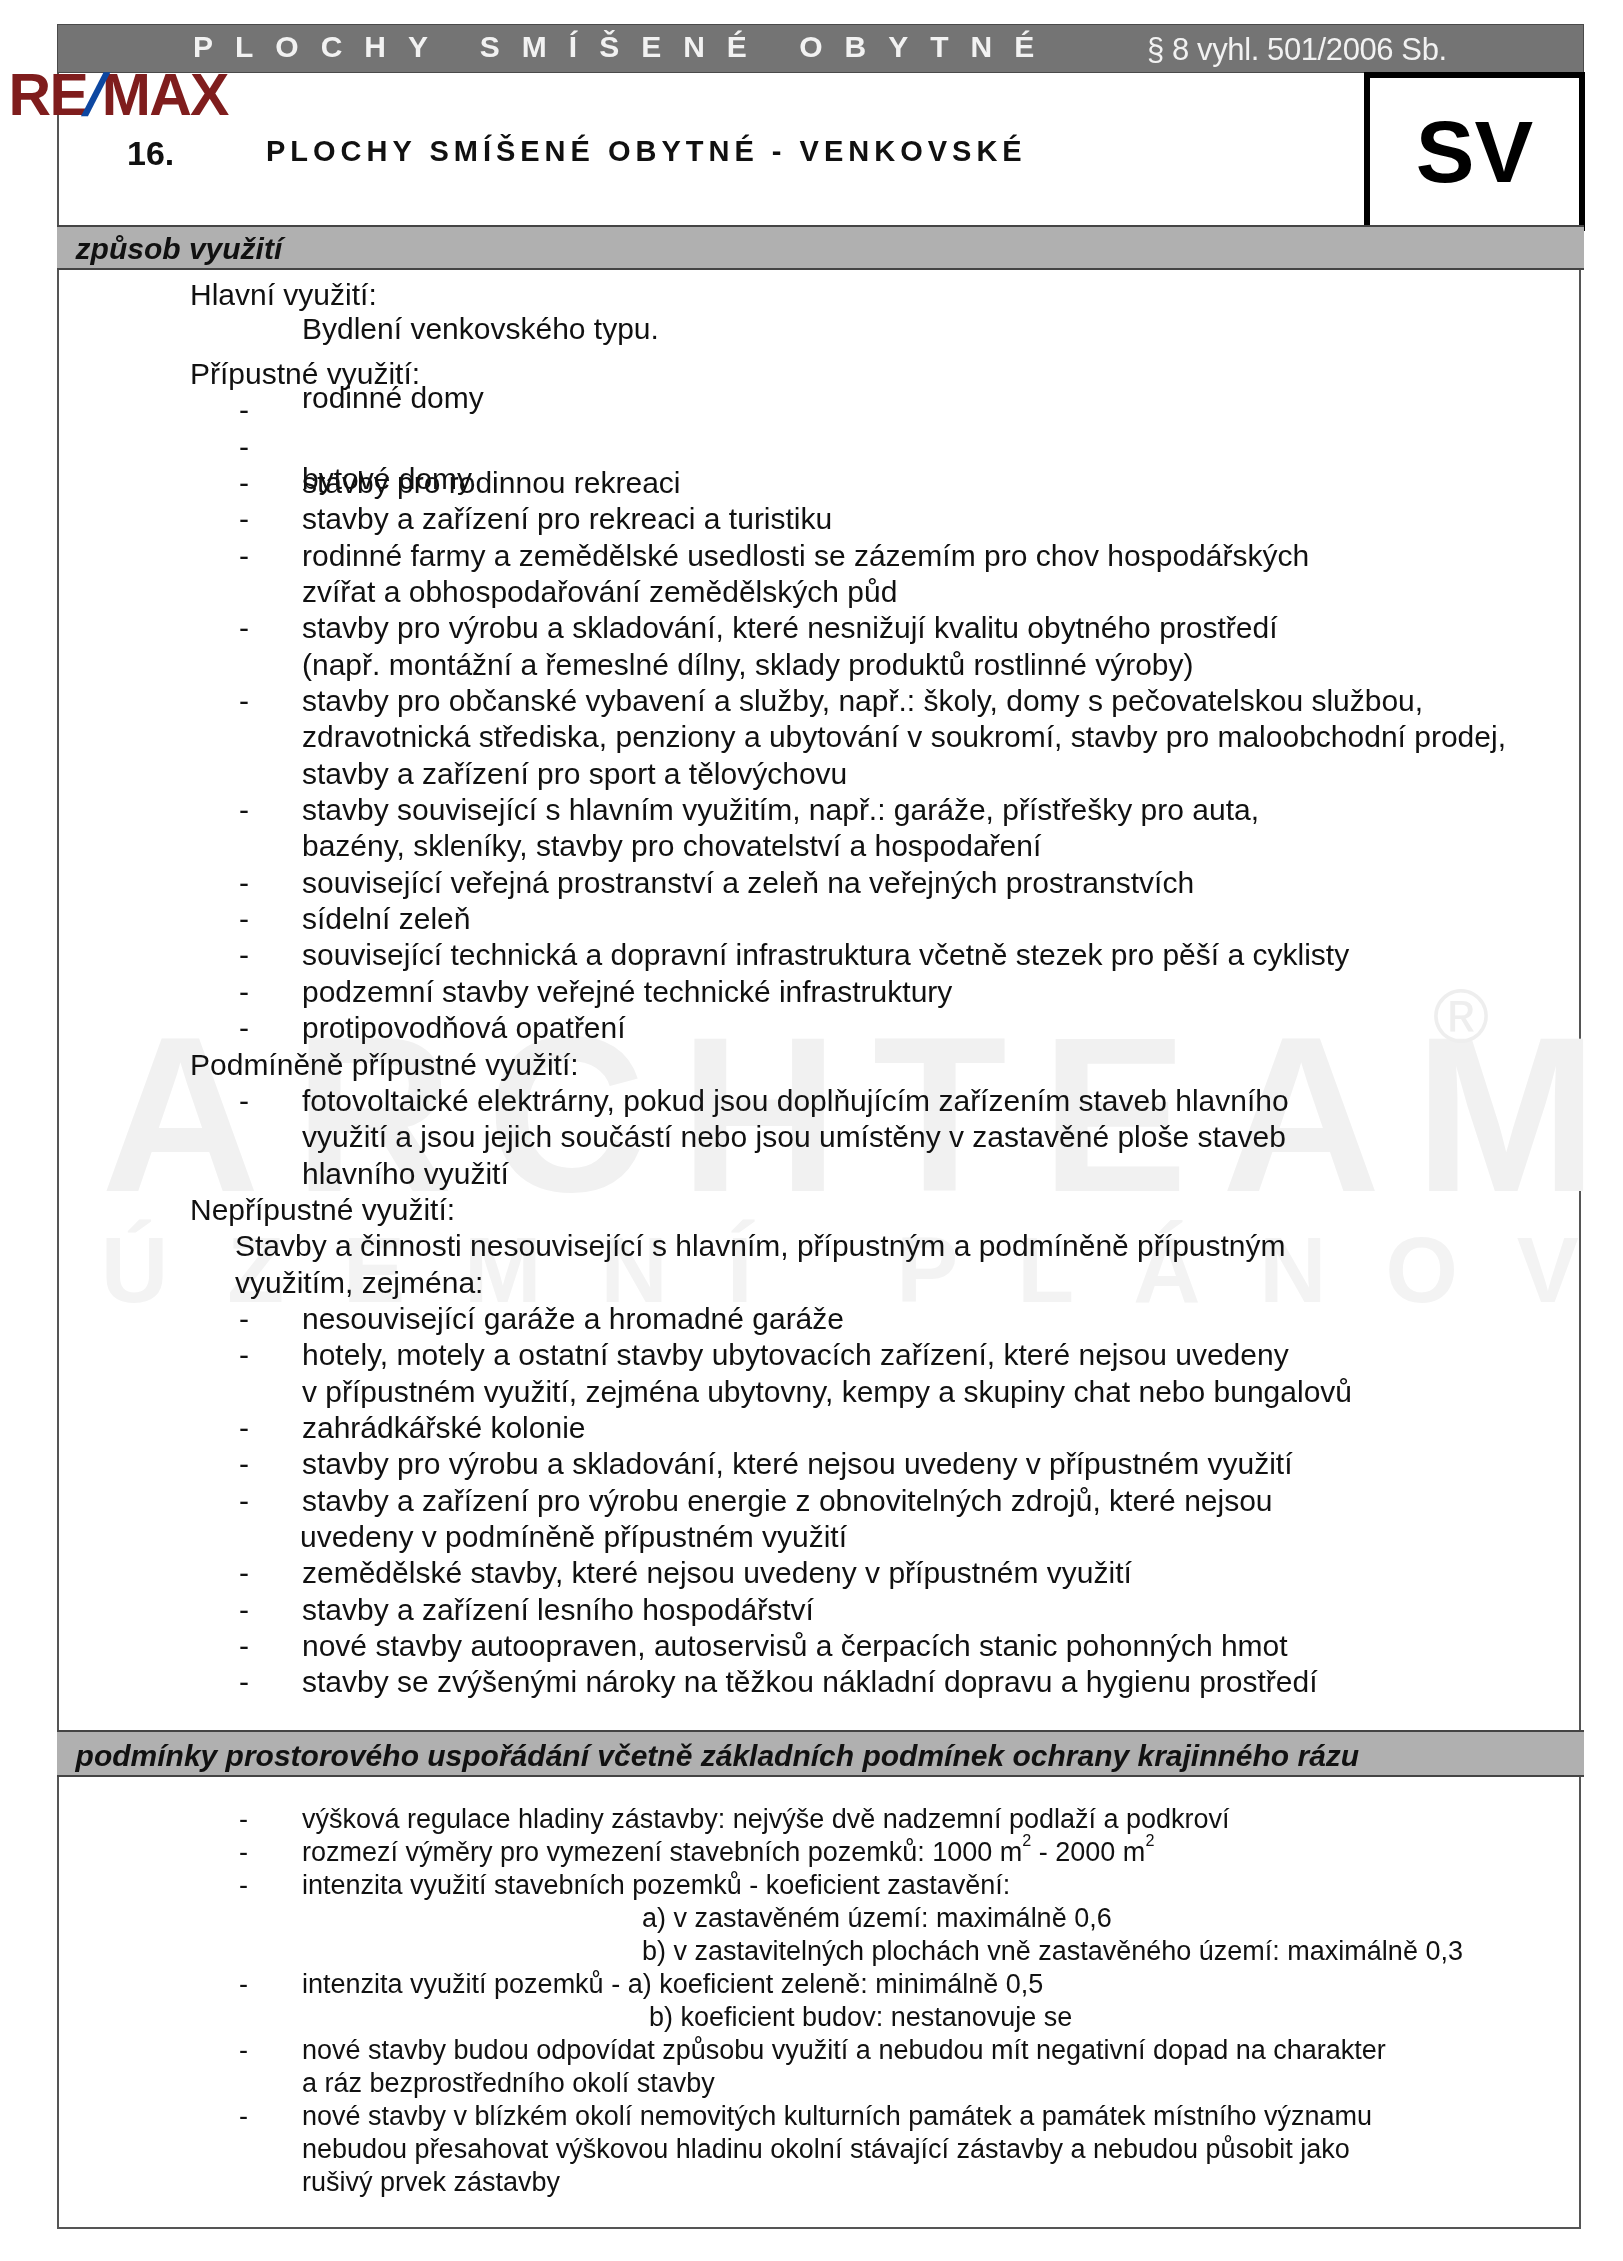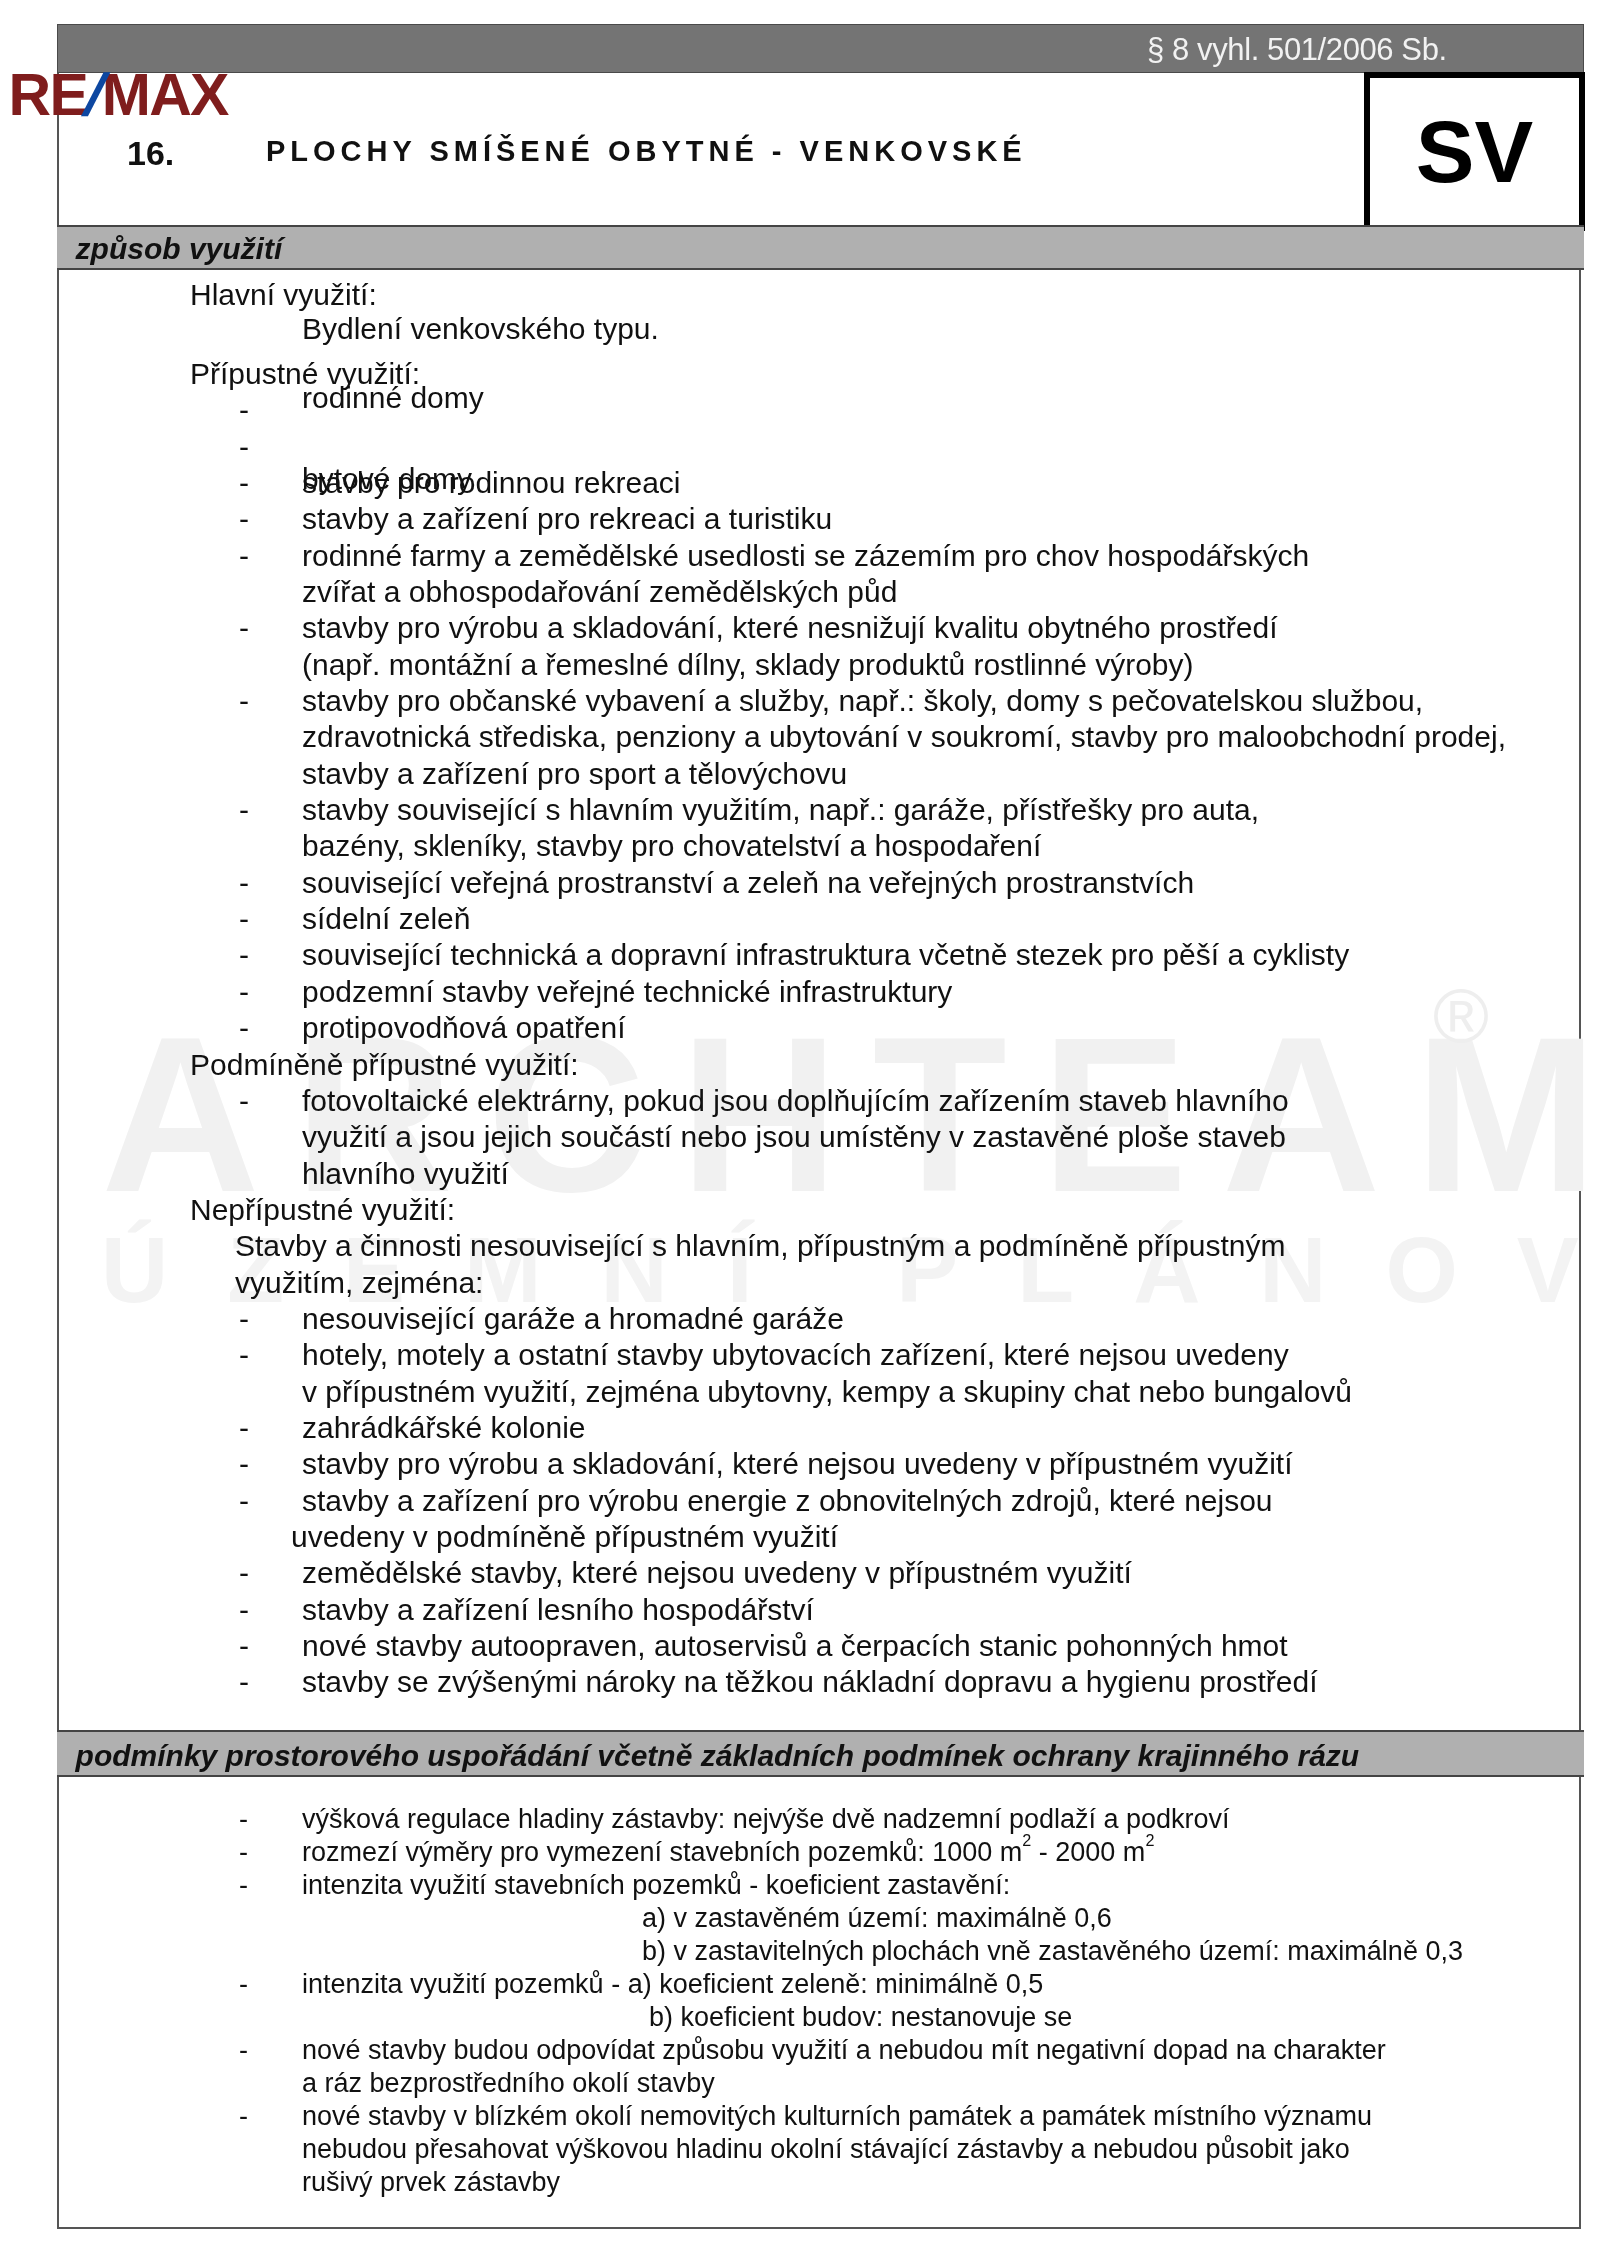--- a/index.html
+++ b/index.html
@@ -38,20 +38,21 @@
   .dash { position:absolute; font-size:30px; line-height:36px; }
   .small .line, .small .dash { font-size:27px; line-height:33px; }
   sup { font-size:0.6em; vertical-align:0.9em; line-height:0; }
 </style>
 </head>
 <body>
 
 <div class="frame"></div>
 
 <div class="topbar">
+  <span class="spaced">PLOCHY SMÍŠENÉ OBYTNÉ</span>
   <span class="law">§ 8 vyhl. 501/2006 Sb.</span>
 </div>
 
 <div class="logo">
   <span class="red">RE</span><span class="slash">/</span><span class="red">MAX</span>
 </div>
 
 <div class="title-num">16.</div>
 <div class="title-text">PLOCHY SMÍŠENÉ OBYTNÉ - VENKOVSKÉ</div>
 <div class="code-box">
@@ -112,21 +113,21 @@
     <div class="line" style="left: 302px; top: 1301px;">nesouvisející garáže a hromadné garáže</div>
     <div class="dash" style="left: 239px; top: 1337px;">-</div>
     <div class="line" style="left: 302px; top: 1337px;">hotely, motely a ostatní stavby ubytovacích zařízení, které nejsou uvedeny</div>
     <div class="line" style="left: 302px; top: 1374px;">v přípustném využití, zejména ubytovny, kempy a skupiny chat nebo bungalovů</div>
     <div class="dash" style="left: 239px; top: 1410px;">-</div>
     <div class="line" style="left: 302px; top: 1410px;">zahrádkářské kolonie</div>
     <div class="dash" style="left: 239px; top: 1446px;">-</div>
     <div class="line" style="left: 302px; top: 1446px;">stavby pro výrobu a skladování, které nejsou uvedeny v přípustném využití</div>
     <div class="dash" style="left: 239px; top: 1483px;">-</div>
     <div class="line" style="left: 302px; top: 1483px;">stavby a zařízení pro výrobu energie z obnovitelných zdrojů, které nejsou</div>
-    <div class="line" style="left: 291px; top: 1519px; text-align: right;">uvedeny v podmíněně přípustném využití</div>
+    <div class="line" style="left: 300px; top: 1519px; text-align: right;">uvedeny v podmíněně přípustném využití</div>
     <div class="dash" style="left: 239px; top: 1555px;">-</div>
     <div class="line" style="left: 302px; top: 1555px;">zemědělské stavby, které nejsou uvedeny v přípustném využití</div>
     <div class="dash" style="left: 239px; top: 1592px;">-</div>
     <div class="line" style="left: 302px; top: 1592px;">stavby a zařízení lesního hospodářství</div>
     <div class="dash" style="left: 239px; top: 1628px;">-</div>
     <div class="line" style="left: 302px; top: 1628px;">nové stavby autoopraven, autoservisů a čerpacích stanic pohonných hmot</div>
     <div class="dash" style="left: 239px; top: 1664px;">-</div>
     <div class="line" style="left: 302px; top: 1664px;">stavby se zvýšenými nároky na těžkou nákladní dopravu a hygienu prostředí</div>
   </div>
 <div class="content small" id="spatial-content">

